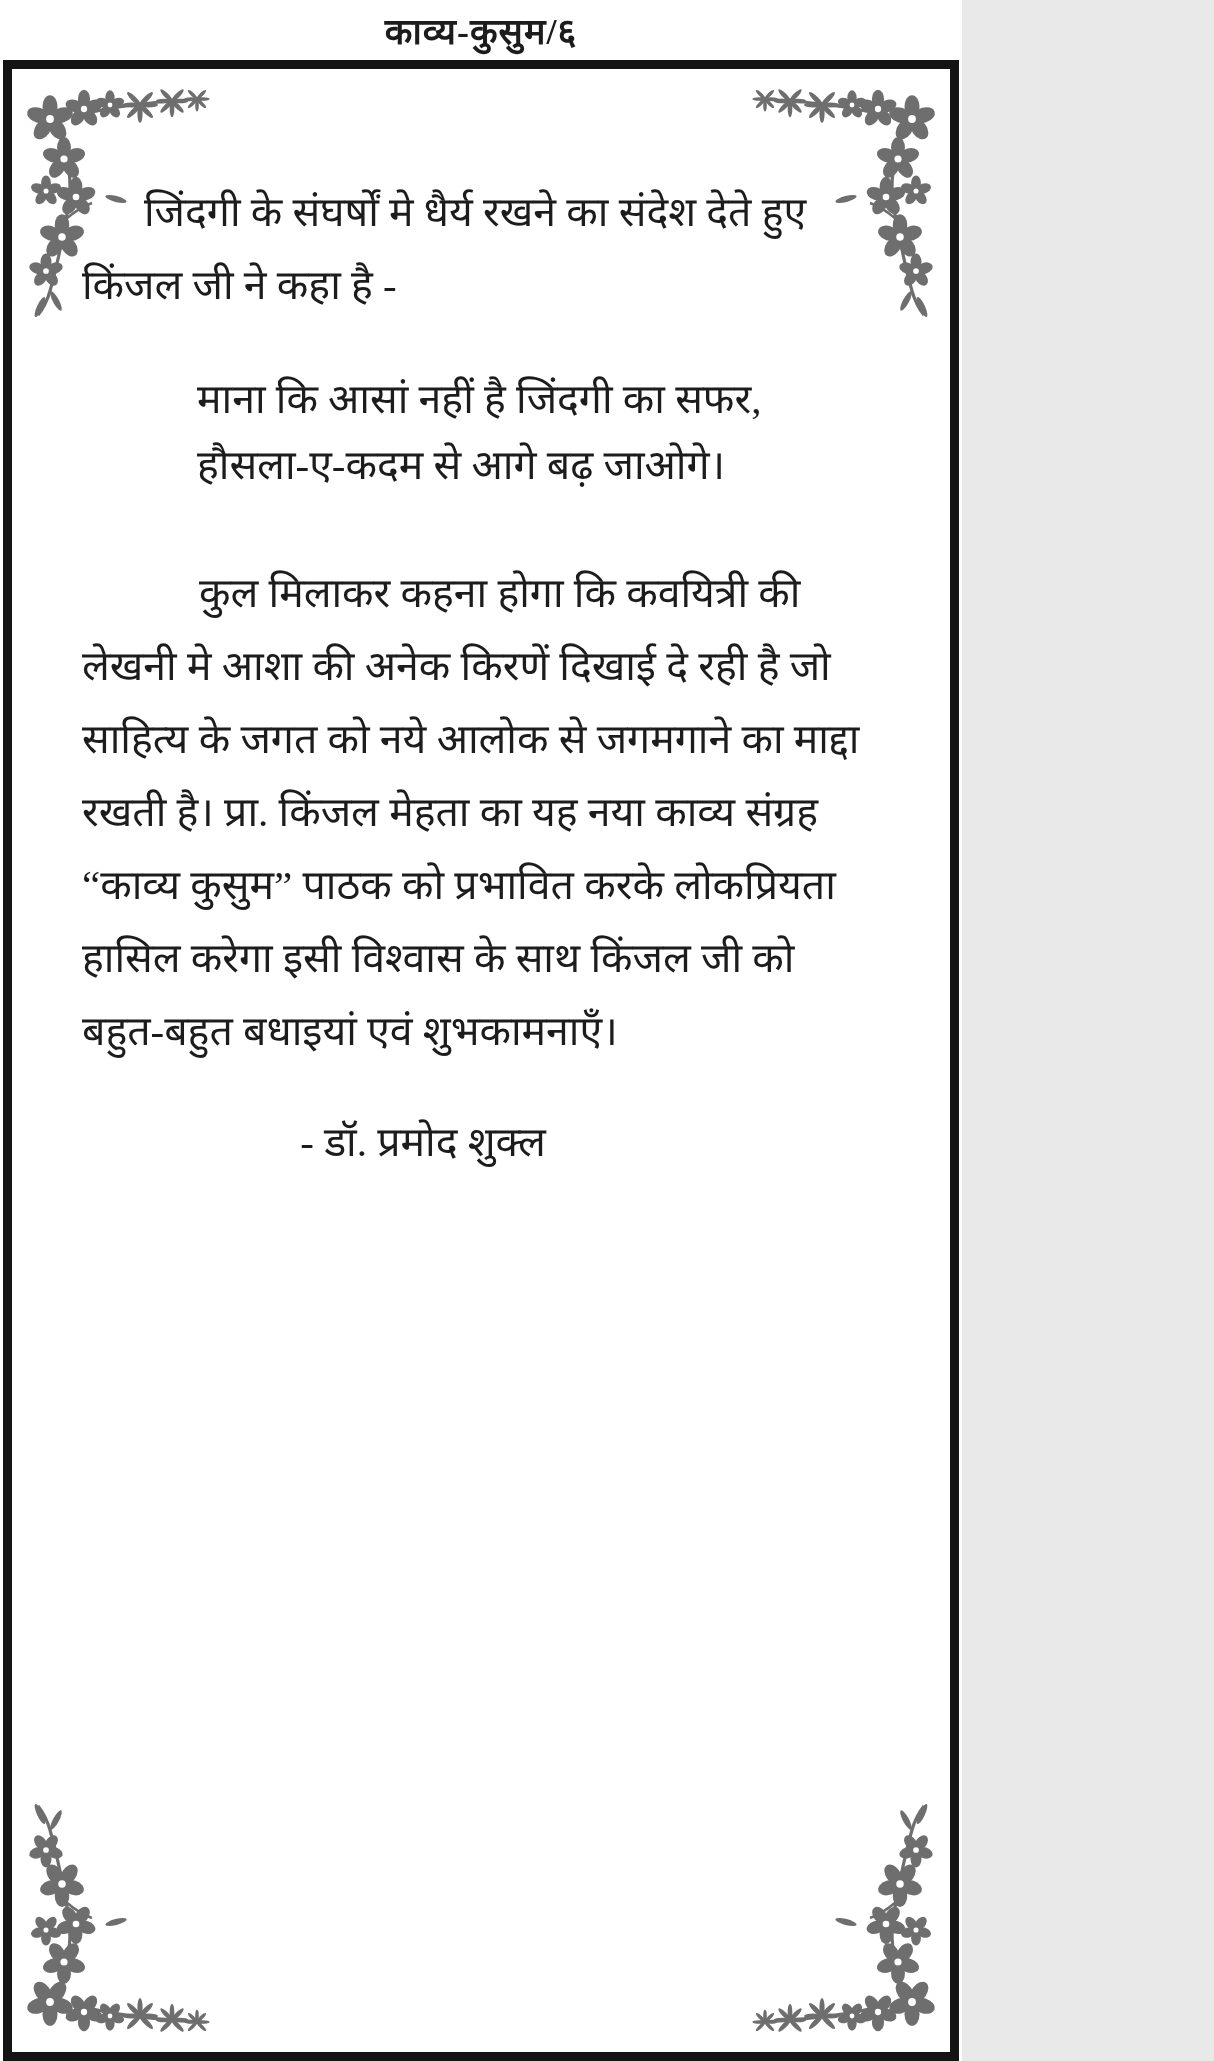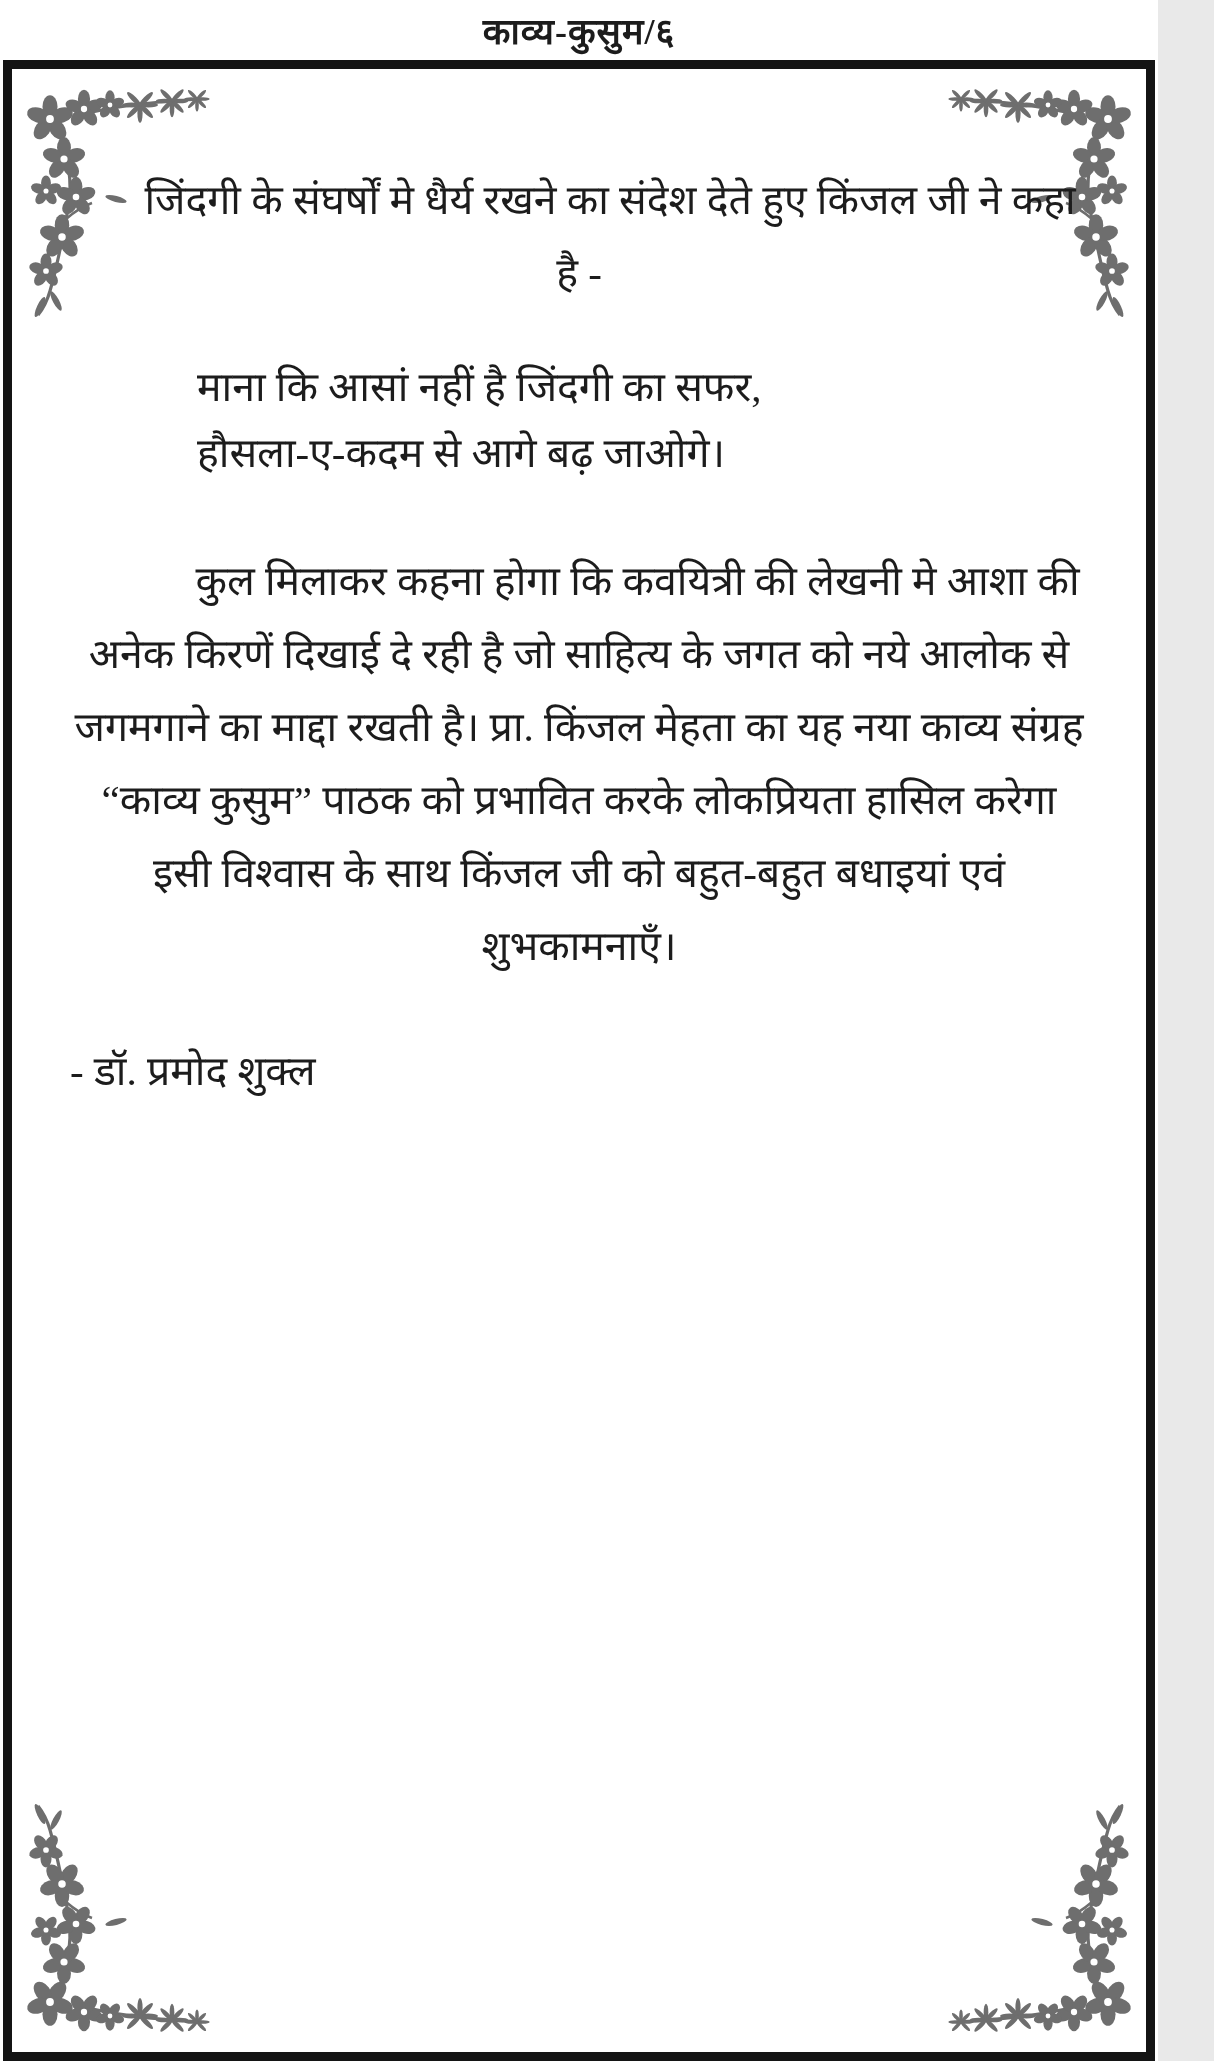--- a/index.html
+++ b/index.html
@@ -1,18 +1,18 @@
 <!DOCTYPE html>
 <html><head>
 <meta charset="utf-8">
 <style>
   html,body{margin:0;padding:0;background:#e9e9e9;}
   .page{
     position:relative;
-    width:1158px;height:2061px;
+    width:962px;height:2061px;
     background:#ffffff;
     overflow:hidden;
     font-family:"Liberation Serif","DejaVu Serif",serif;
     color:#1c1c1c;
   }
   .header{
     text-align:center;
     font-size:36px;
     font-weight:600;
     padding-top:6px;
@@ -32,35 +32,34 @@
   .corner.tl{top:10px;left:8px;}
   .corner.tr{top:10px;right:8px;transform:scaleX(-1);}
   .corner.bl{bottom:10px;left:8px;transform:scaleY(-1);}
   .corner.br{bottom:10px;right:8px;transform:scale(-1,-1);}
   .content{
     position:relative;
     padding:95px 58px 0 58px;
     font-size:41px;
   }
   .para{
-    margin:0;
+    margin:12px;
     line-height:1.78;
-    text-align:center;
   }
   .para.indent-intro{text-indent:62px;}
   .para.indent-conclusion{text-indent:117px;margin-top:58px;}
   .verse{margin:0;}
   .verse-1{margin:44px 0 0 127px;}
   .verse-1 .vline{line-height:1.62;}
   .verse-2{margin:54px 0 0 132px;}
   .verse-2 .vline{line-height:1.93;}
   .para.transition{margin-top:48px;}
   .signature{
-    margin-top:58px;
-    text-align:left;
+    margin-top:44px;
+    text-align:center;
     padding-right:116px;
     line-height:1.5;
   }
   .defs-holder{position:absolute;width:0;height:0;overflow:hidden;}
 </style>
 </head>
 <body>
 
 <div class="page">
 

